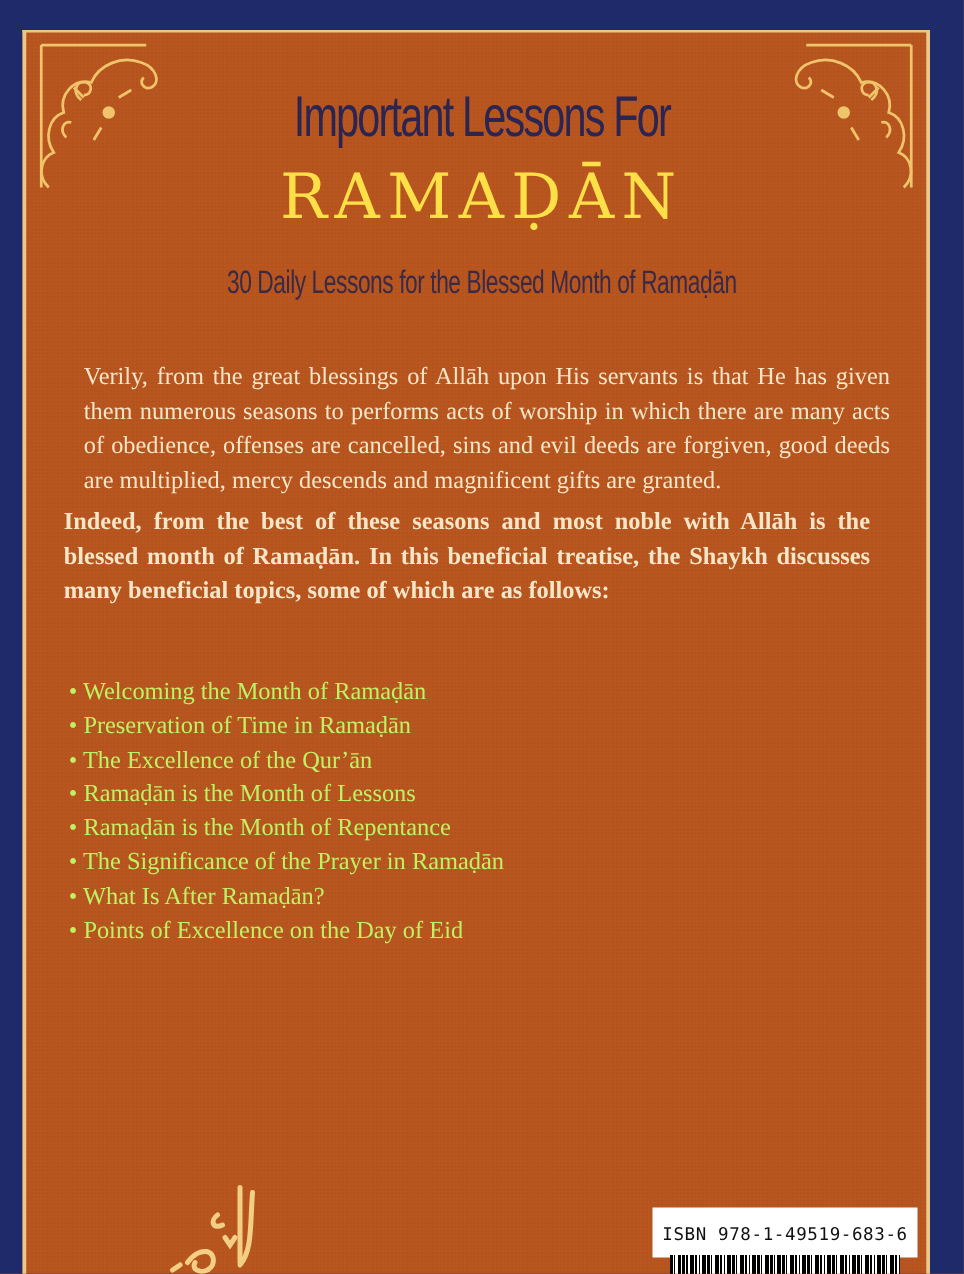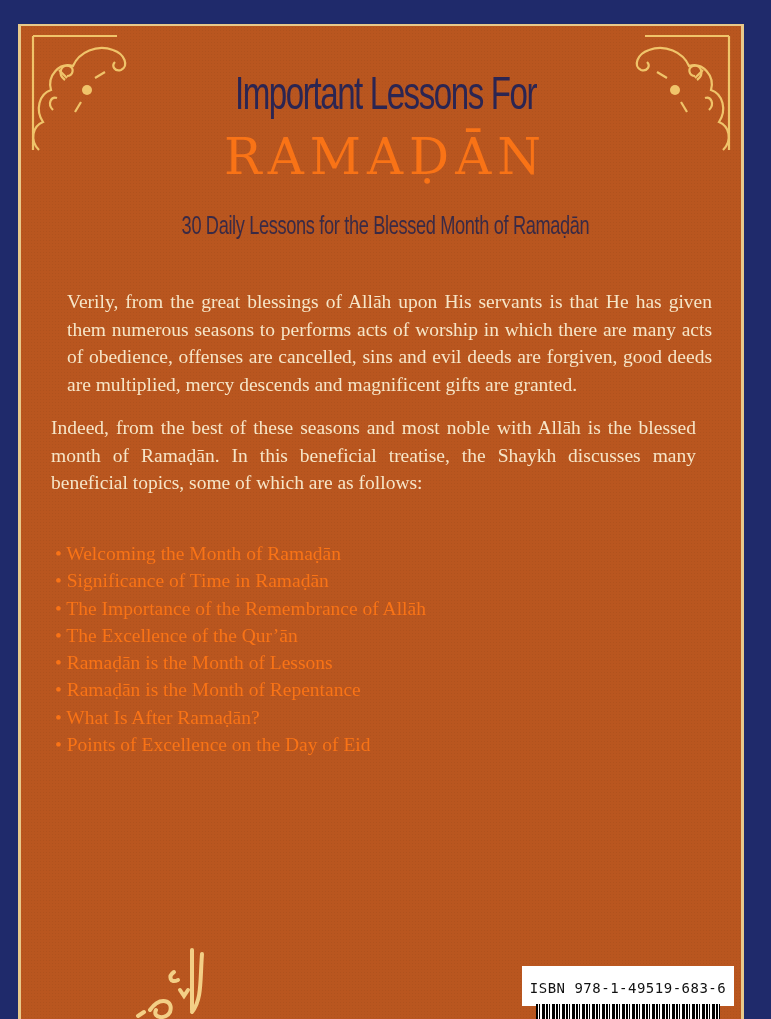--- a/index.html
+++ b/index.html
@@ -22,38 +22,38 @@
   .corner { position: absolute; width: 120px; height: 130px; }
   .corner.tl { left: 4px; top: 4px; }
   .corner.tr { right: 4px; top: 4px; transform: scaleX(-1); }
   .title-line {
     position: absolute; left: 0; right: 0; top: 66px; text-align: center;
     font-family: "Liberation Sans", sans-serif; font-size: 46px;
     color: #2b2552; letter-spacing: -2px; transform: scaleX(0.72);
   }
   .title-main {
     position: absolute; left: 0; right: 0; top: 128px; text-align: center;
-    font-family: "DejaVu Serif", serif; font-size: 50px; color: #f97316;
+    font-family: "DejaVu Serif", serif; font-size: 50px; color: #fde047;
     letter-spacing: 6px;
   }
   .subtitle {
     position: absolute; left: 0; right: 0; top: 210px; text-align: center;
     font-family: "Liberation Sans", sans-serif; font-size: 26px; color: #3a2a45;
     transform: scaleX(0.7); letter-spacing: -0.5px;
   }
   .body-text {
     position: absolute; left: 51px; width: 645px;
     font-family: "Liberation Serif", serif; font-size: 19.5px; line-height: 27.5px;
     color: #f6e6c8; text-align: justify;
   }
   .p1 { top: 272px; }
-  .p2 { top: 414px; }
+  .p2 { top: 404px; font-weight: bold; }
   .topics {
     position: absolute; left: 55px; top: 540px; margin: 0; padding: 0; list-style: none;
-    font-family: "Liberation Serif", serif; font-size: 19.5px; line-height: 27.3px; color: #f97316;
+    font-family: "Liberation Serif", serif; font-size: 19.5px; line-height: 27.3px; color: #bef264;
   }
   .topics li::before { content: "• "; }
   .logo {
     position: absolute; left: 130px; top: 940px; width: 90px; height: 80px;
   }
   .isbn {
     position: absolute; left: 522px; top: 966px; width: 212px; height: 40px;
     background: #ffffff;
   }
   .isbn-text {
@@ -89,25 +89,25 @@
 
 <div class="title-line">Important Lessons For</div>
 <div class="title-main">RAMAḌĀN</div>
 <div class="subtitle">30 Daily Lessons for the Blessed Month of Ramaḍān</div>
 
 <p class="body-text p1" style="margin:16px">Verily, from the great blessings of Allāh upon His servants is that He has given them numerous seasons to performs acts of worship in which there are many acts of obedience, offenses are cancelled, sins and evil deeds are forgiven, good deeds are multiplied, mercy descends and magnificent gifts are granted.</p>
 <p class="body-text p2" style="margin:0">Indeed, from the best of these seasons and most noble with Allāh is the blessed month of Ramaḍān. In this beneficial treatise, the Shaykh discusses many beneficial topics, some of which are as follows:</p>
 
 <ul class="topics">
   <li>Welcoming the Month of Ramaḍān</li>
-  <li>Significance of Time in Ramaḍān</li>
-  <li>The Importance of the Remembrance of Allāh</li>
+  <li>Preservation of Time in Ramaḍān</li>
   <li>The Excellence of the Qur’ān</li>
   <li>Ramaḍān is the Month of Lessons</li>
   <li>Ramaḍān is the Month of Repentance</li>
+  <li>The Significance of the Prayer in Ramaḍān</li>
   <li>What Is After Ramaḍān?</li>
   <li>Points of Excellence on the Day of Eid</li>
 </ul>
 
 <svg class="logo" viewBox="0 0 90 80" fill="none" stroke="#f3cf86" stroke-width="4" stroke-linecap="round">
   <path d="M62 10 V70"></path>
   <path d="M72 14 C70 40 72 60 62 72"></path>
   <path d="M44 32 C38 36 40 44 48 40"></path>
   <path d="M20 70 C30 56 44 60 40 72 C36 80 22 78 26 70"></path>
   <path d="M50 50 l4 6 l4 -6"></path>

